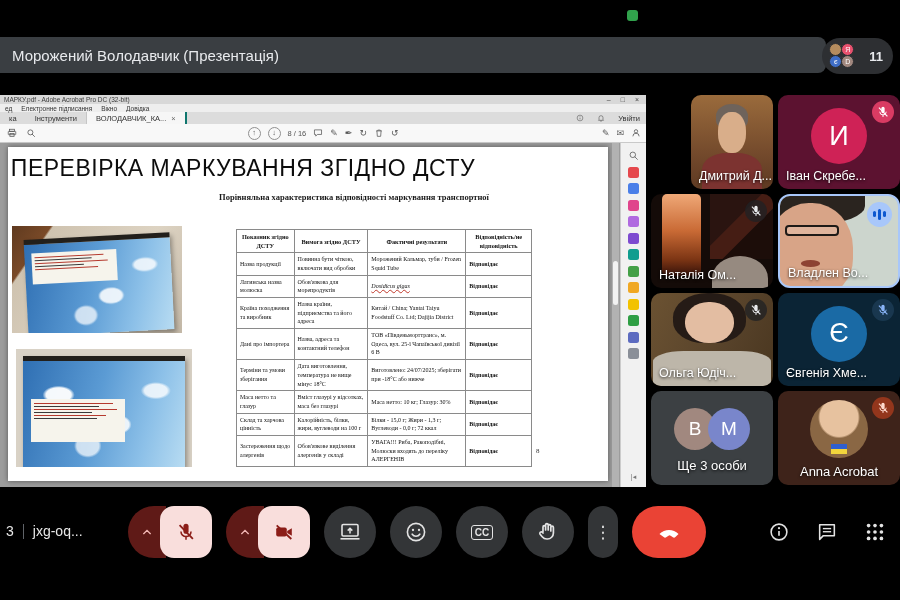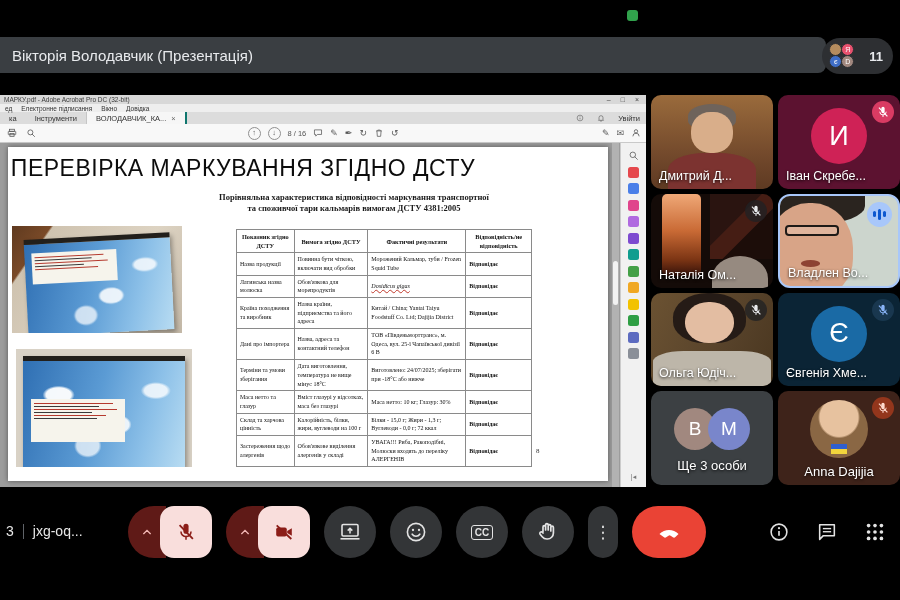--- a/index.html
+++ b/index.html
@@ -84,21 +84,21 @@
   .tile{position:relative;border-radius:10px;overflow:hidden;background:#3c4043;box-sizing:border-box;}
   .tname{position:absolute;left:8px;bottom:6px;color:#fff;font-size:12.5px;
     text-shadow:0 1px 3px rgba(0,0,0,.9);white-space:nowrap;z-index:5;}
   .tname.center{left:50%;transform:translateX(-50%);font-size:13px;}
   .badge{position:absolute;top:6px;right:6px;width:22px;height:22px;border-radius:50%;z-index:6;
     display:flex;align-items:center;justify-content:center;}
   .badge svg{width:14px;height:14px;}
   .letter-circle{position:absolute;left:50%;top:44%;transform:translate(-50%,-50%);width:56px;height:56px;
     border-radius:50%;color:#fff;font-size:27px;display:flex;align-items:center;justify-content:center;}
   
-  .t-dmitry{background:linear-gradient(180deg,#9a6b3c,#6f462a 70%,#5e3a22);}
+  .t-dmitry{background:linear-gradient(180deg,#9a6b3c,#6f462a 70%,#5e3a22);margin-left:40px;}
   .d-hair{position:absolute;top:10%;left:30%;width:40%;height:26%;background:#6e635b;border-radius:50% 50% 34% 34%;}
   .d-head{position:absolute;top:18%;left:33%;width:34%;height:44%;background:#d9ae8a;border-radius:46%;}
   .d-body{position:absolute;bottom:-4%;left:14%;width:72%;height:42%;background:#7c3330;border-radius:42% 42% 0 0;}
   
   .t-vladlen{background:#ccd5cd;border:2.5px solid #a8c7fa;border-radius:12px;}
   .v-hair{position:absolute;left:-12%;top:-10%;width:84%;height:42%;background:#2a241f;border-radius:0 0 48% 48%;}
   .v-face{position:absolute;left:-10%;top:8%;width:72%;height:104%;background:#d8a487;border-radius:48% 48% 40% 40%;}
   .v-glass{position:absolute;left:4%;top:33%;width:46%;height:11px;border:2px solid #1e1a17;border-radius:4px;
     background:rgba(255,255,255,.18);box-sizing:border-box;}
   .v-mouth{position:absolute;left:18%;top:72%;width:16%;height:7%;background:#8d4233;border-radius:50%;}
@@ -222,21 +222,21 @@
     <path d="M6 17v-6a6 6 0 0 1 12 0v6l1.5 2h-15z" fill="none" stroke="currentColor" stroke-width="1.8"></path>
     <path d="M10 20a2 2 0 0 0 4 0" fill="none" stroke="currentColor" stroke-width="1.8"></path>
   </symbol>
   <symbol id="person" viewBox="0 0 24 24">
     <circle cx="12" cy="8" r="4" fill="none" stroke="currentColor" stroke-width="1.9"></circle>
     <path d="M4.5 20a7.5 7.5 0 0 1 15 0" fill="none" stroke="currentColor" stroke-width="1.9"></path>
   </symbol>
 </svg>
 
 <div class="presenter-bar">
-  <span>Вікторія Володавчик (Презентація)</span>
+  <span>Морожений Володавчик (Презентація)</span>
 </div>
 
 <div class="people-pill">
   <div class="avgrid">
       <span class="av" style="background: rgb(181, 140, 94); left: 0px; top: 0px;"></span>
       <span class="av" style="background: rgb(232, 81, 110); left: 12px; top: 0px;">Я</span>
       <span class="av" style="background: rgb(63, 110, 199); left: 0px; top: 12px;">є</span>
       <span class="av" style="background: rgb(161, 136, 127); left: 12px; top: 12px;">D</span>
     </div>
   <span class="people-count">11</span>
@@ -306,21 +306,20 @@
           <use href="#person" style="color:#555" width="10" height="10"></use>
         </svg>
     </div>
   </div>
   <div class="ac-content">
 
     <div class="page">
       <div class="sl-title">ПЕРЕВІРКА МАРКУВАННЯ ЗГІДНО ДСТУ</div>
       <div class="sl-sub">
         <div>Порівняльна характеристика відповідності маркування транспортної</div>
-        <div>та споживчої тари кальмарів вимогам ДСТУ 4381:2005</div>
       </div>
 
       <div class="photo photo1">
         <div class="box box1">
           <div class="boxlabel">
             <div class="lbl-line" style="width:85%"></div>
             <div class="lbl-line dark" style="width:70%"></div>
             <div class="lbl-line" style="width:90%"></div>
             <div class="lbl-line dark" style="width:60%"></div>
             <div class="lbl-line" style="width:78%"></div>
@@ -500,21 +499,21 @@
       <div class="a-flag">
           <div class="b"></div>
           <div class="y"></div>
         </div>
     </div>
     <div class="badge" style="background:#93361c;color:#ffd9cc">
       <svg>
           <use href="#micoff"></use>
         </svg>
     </div>
-    <span class="tname center">Anna Dajijia</span>
+    <span class="tname center">Anna Acrobat</span>
   </div>
 </div>
 
 <div class="meet-code">
   <span>3</span>
   <div class="code-div"></div>
   <span>jxg-oq...</span>
 </div>
 
 <div class="controls">

